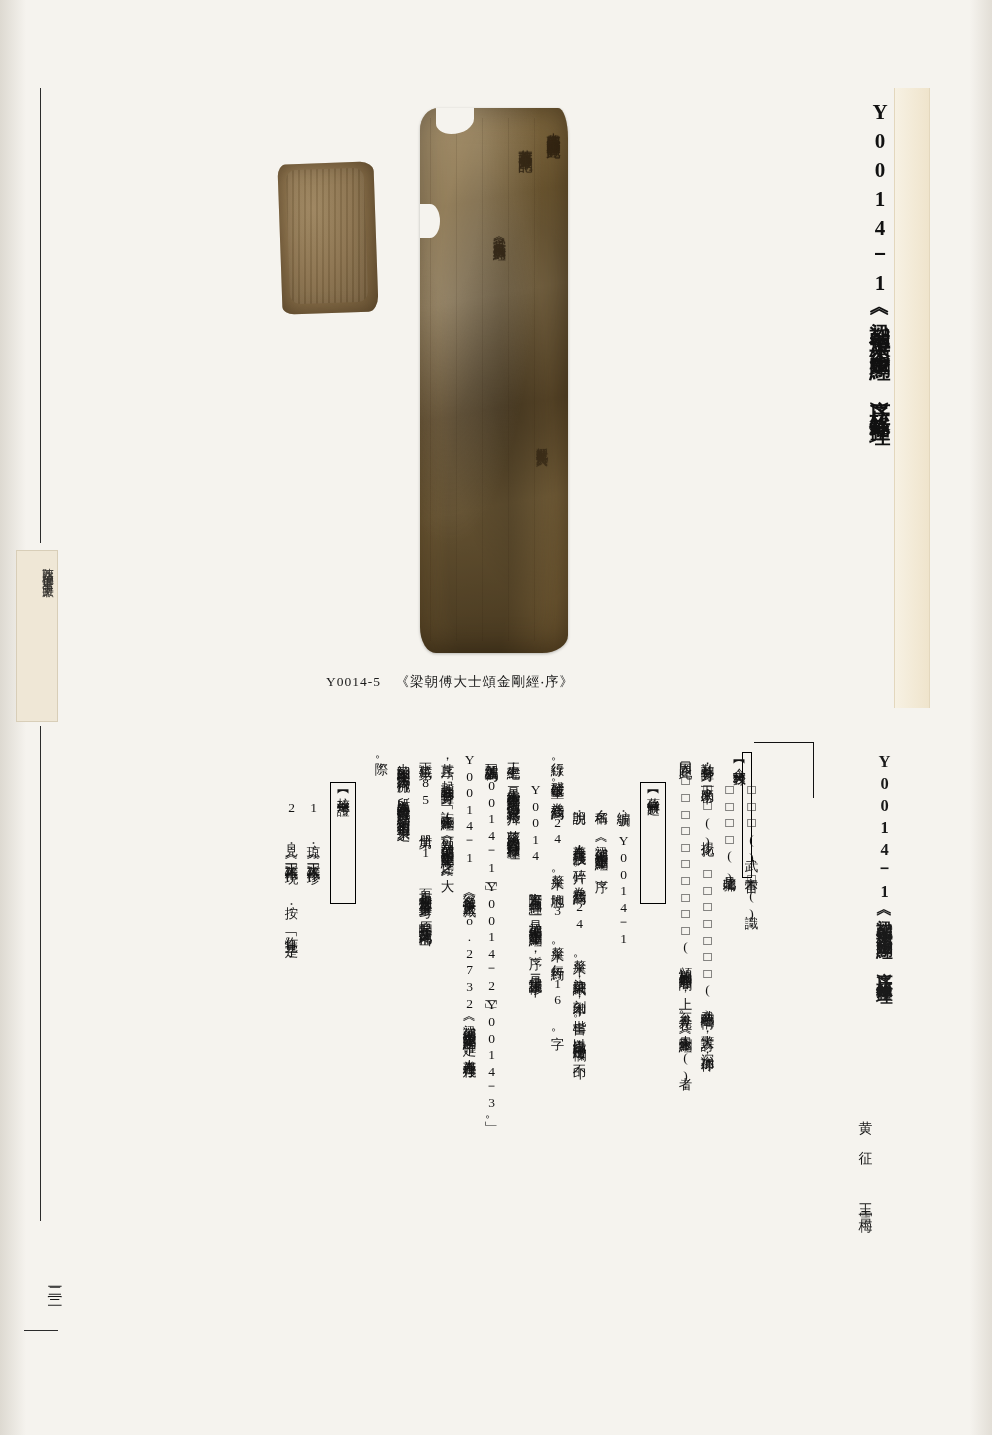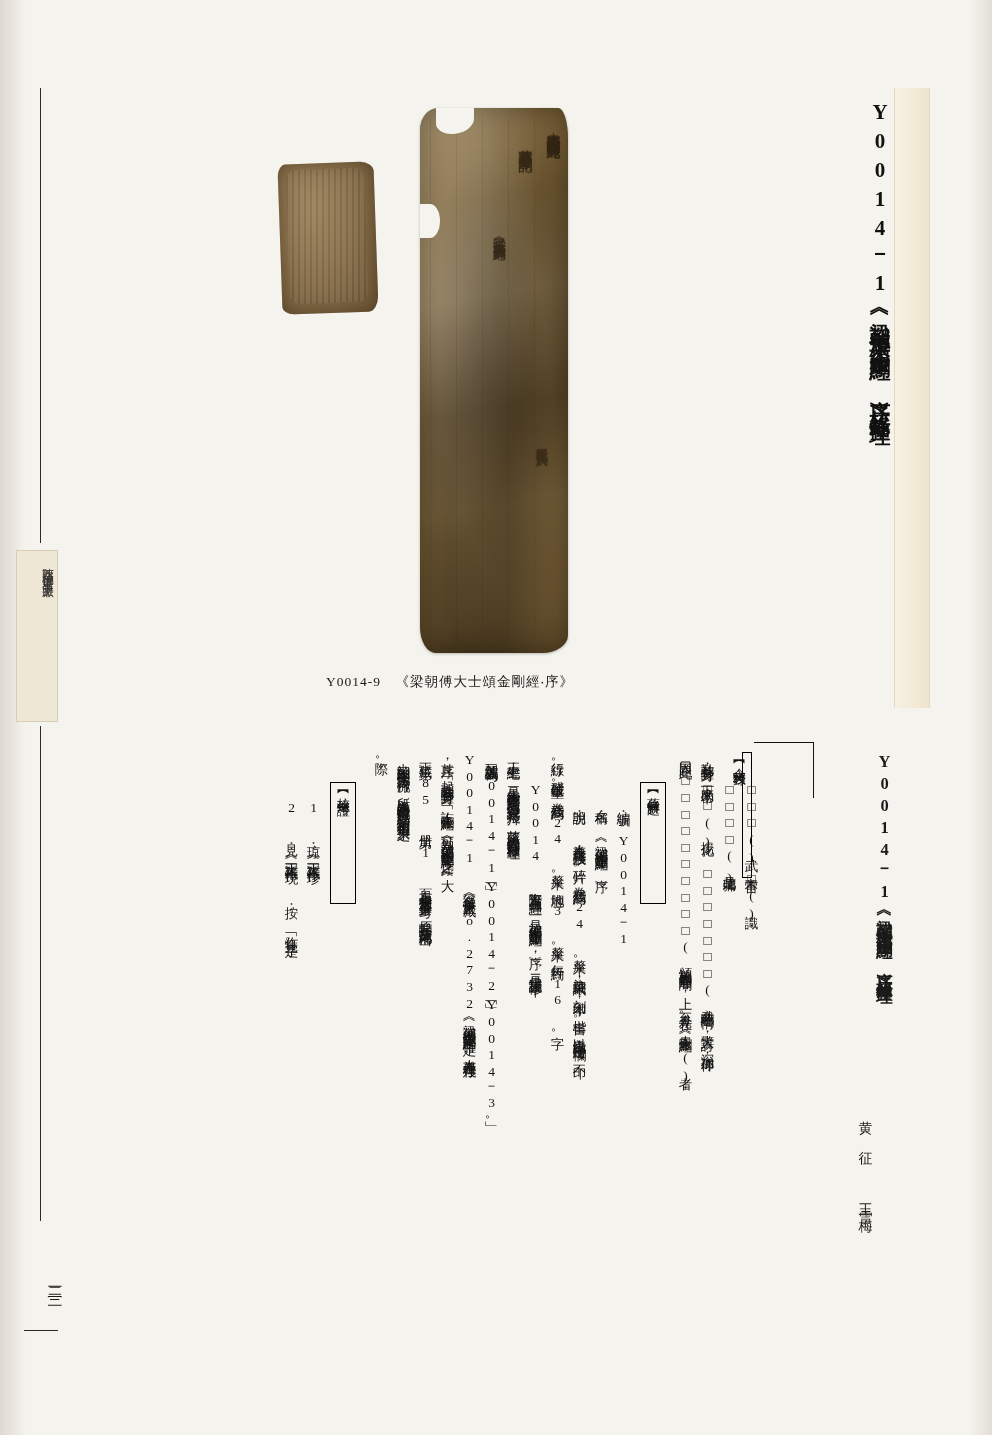--- a/index.html
+++ b/index.html
@@ -295,21 +295,21 @@
       <div class="cols"></div>
       <div class="ink" style="right:6px; top:14px; height:210px;">大莊嚴寺沙門釋加玉御圖豐此</div>
       <div class="ink" style="right:34px; top:30px; height:190px;">蕭菩薩言不身了未聞記</div>
       <div class="ink" style="right:60px; top:120px; height:150px; font-size:13px;">室了行見《京民無》釗經</div>
       <div class="ink" style="right:18px; top:330px; height:140px; font-size:12px; opacity:.5;">挺造配孔八何所天人</div>
       <div class="notch" style="left:16px; top:0; width:38px; height:26px; border-radius:0 0 60% 40%;"></div>
       <div class="notch" style="left:0; top:96px; width:20px; height:34px; border-radius:0 50% 50% 0;"></div>
     </div>
   </div>
 
-  <div class="plate-caption">Y0014‐9　《梁朝傅大士頌金剛經‧序》</div>
+  <div class="plate-caption">Y0014‐5　《梁朝傅大士頌金剛經‧序》</div>
 
   <div class="title-col">Y0014－1《梁朝傅大士頌金剛經‧序》校錄整理</div>
   <div class="author-col">黄　征　　王雪梅</div>
 
   <div class="rule-small"></div>
   <div class="rule-small2"></div>
 
   <div class="body-block">
     <div class="col sec-head" style="right:-752px; left:742px; height:120px;">【全文校錄】</div>
   </div>

